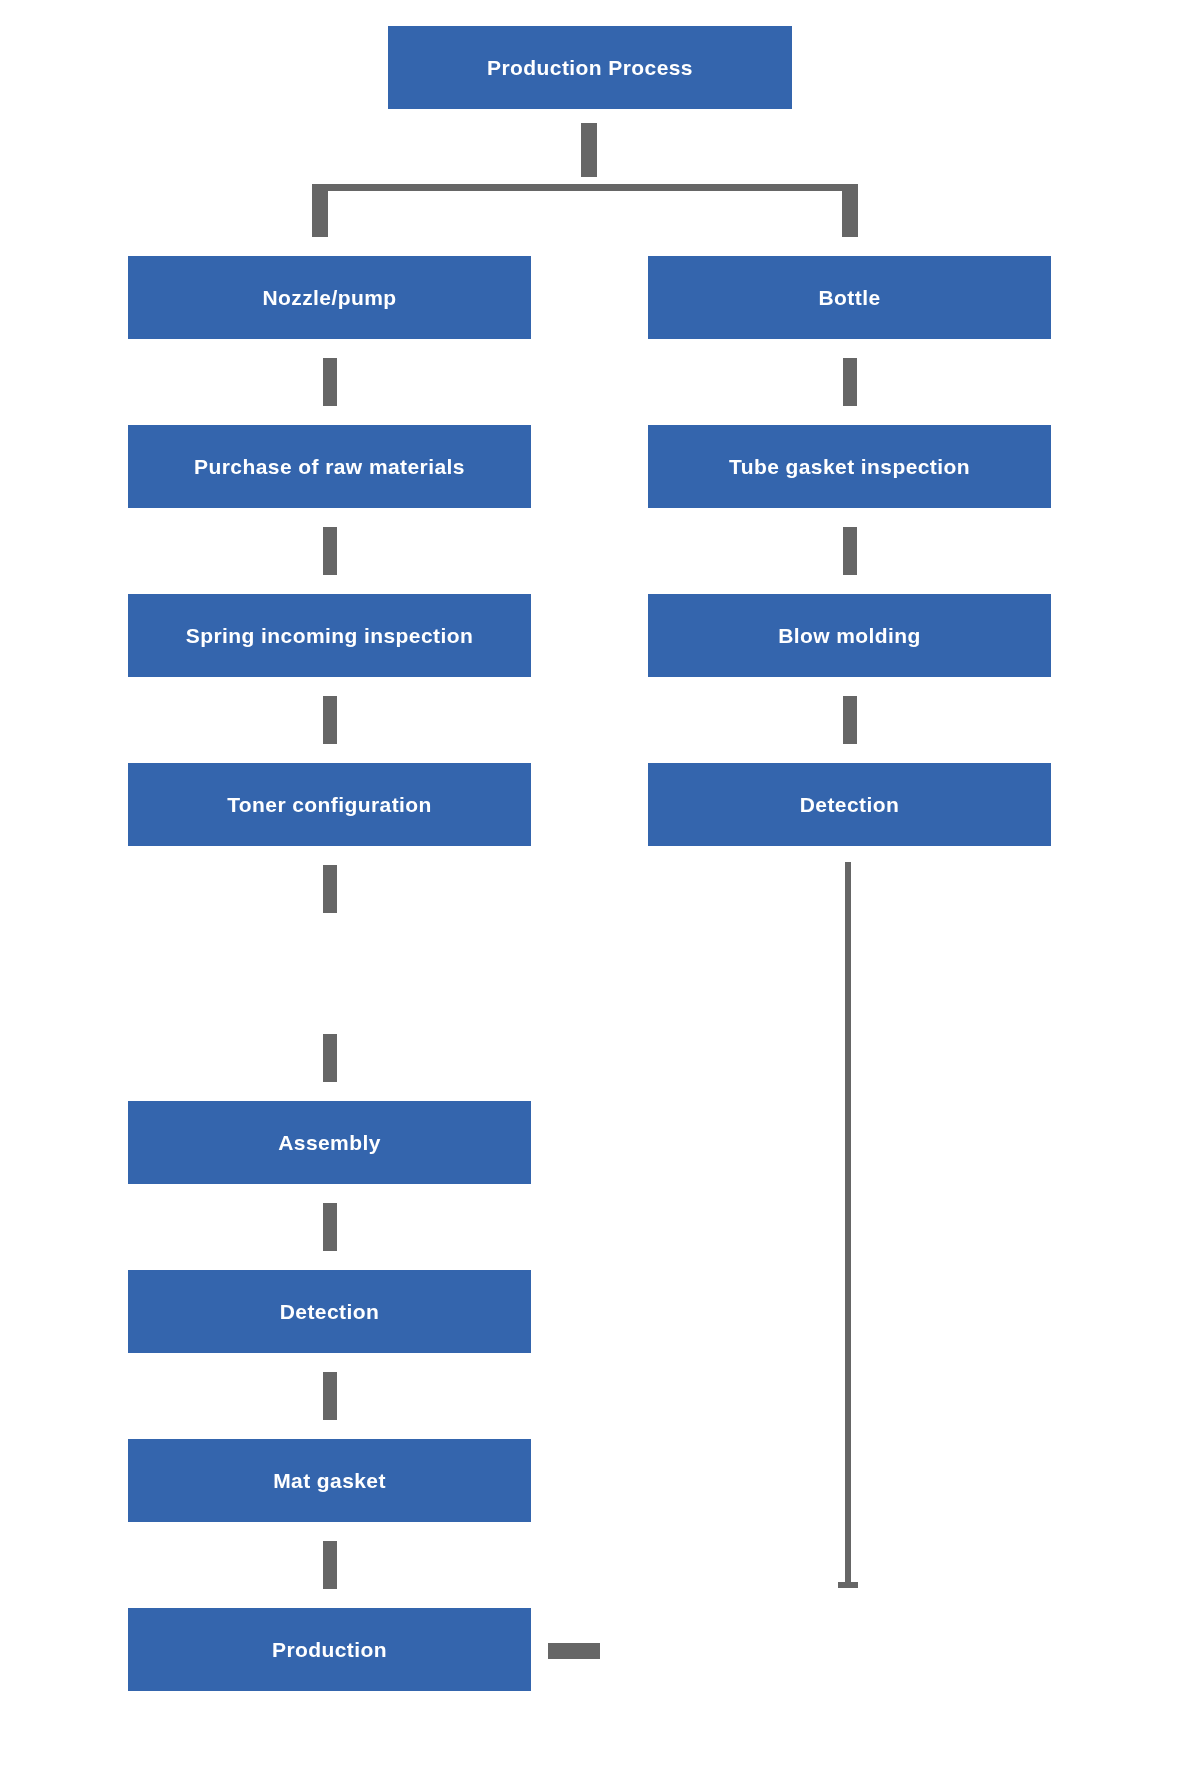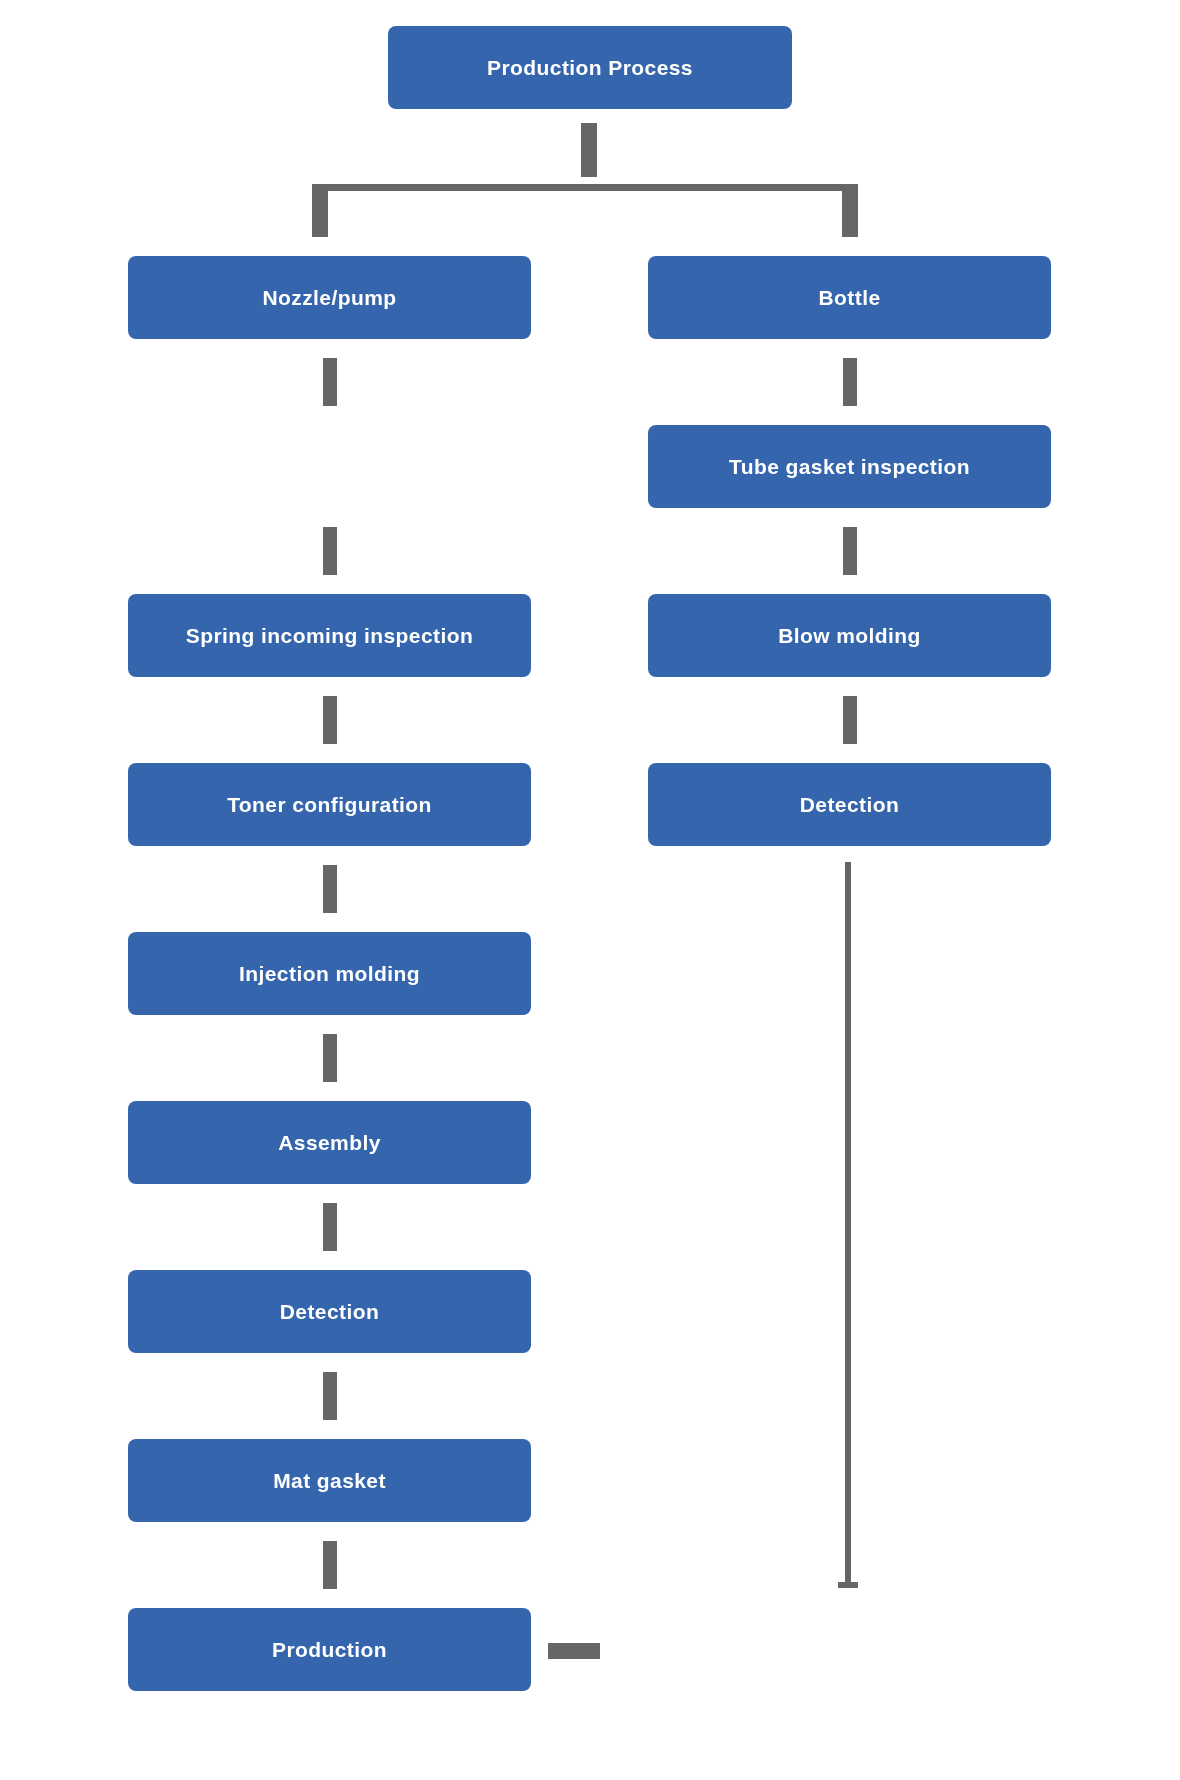--- a/index.html
+++ b/index.html
@@ -23,21 +23,20 @@
     background:var(--blue);
     color:var(--white);
     display:flex;
     align-items:center;
     justify-content:center;
     font-size:21px;
     font-weight:700;
     letter-spacing:0.02em;
     text-align:center;
     box-sizing:border-box;
-    border-radius:8px;
   }
   .conn{
     position:absolute;
     background:var(--gray);
   }
   .shrink-first::first-letter{
     font-size:16px;
   }
 </style>
 </head>
@@ -46,23 +45,23 @@
 <div class="canvas">
 
   <div class="node" style="left:388px;top:26px;width:404px;height:83px">Production Process</div>
 
   <div class="conn" style="left:581px;top:123px;width:16px;height:54px"></div>
   <div class="conn" style="left:312px;top:184px;width:546px;height:7px"></div>
   <div class="conn" style="left:312px;top:184px;width:16px;height:53px"></div>
   <div class="conn" style="left:842px;top:184px;width:16px;height:53px"></div>
 
   <div class="node" style="left:128px;top:256px">Nozzle/pump</div>
+  <div class="node" style="left:128px;top:425px">Purchase of raw materials</div>
   <div class="node" style="left:128px;top:594px">Spring incoming inspection</div>
   <div class="node" style="left:128px;top:763px">Toner configuration</div>
-  <div class="node" style="left:128px;top:932px">Injection molding</div>
   <div class="node shrink-first" style="left:128px;top:1101px">Assembly</div>
   <div class="node" style="left:128px;top:1270px">Detection</div>
   <div class="node" style="left:128px;top:1439px">Mat gasket</div>
   <div class="node" style="left:128px;top:1608px">Production</div>
 
   <div class="conn" style="left:323px;top:358px;width:14px;height:48px"></div>
   <div class="conn" style="left:323px;top:527px;width:14px;height:48px"></div>
   <div class="conn" style="left:323px;top:696px;width:14px;height:48px"></div>
   <div class="conn" style="left:323px;top:865px;width:14px;height:48px"></div>
   <div class="conn" style="left:323px;top:1034px;width:14px;height:48px"></div>

